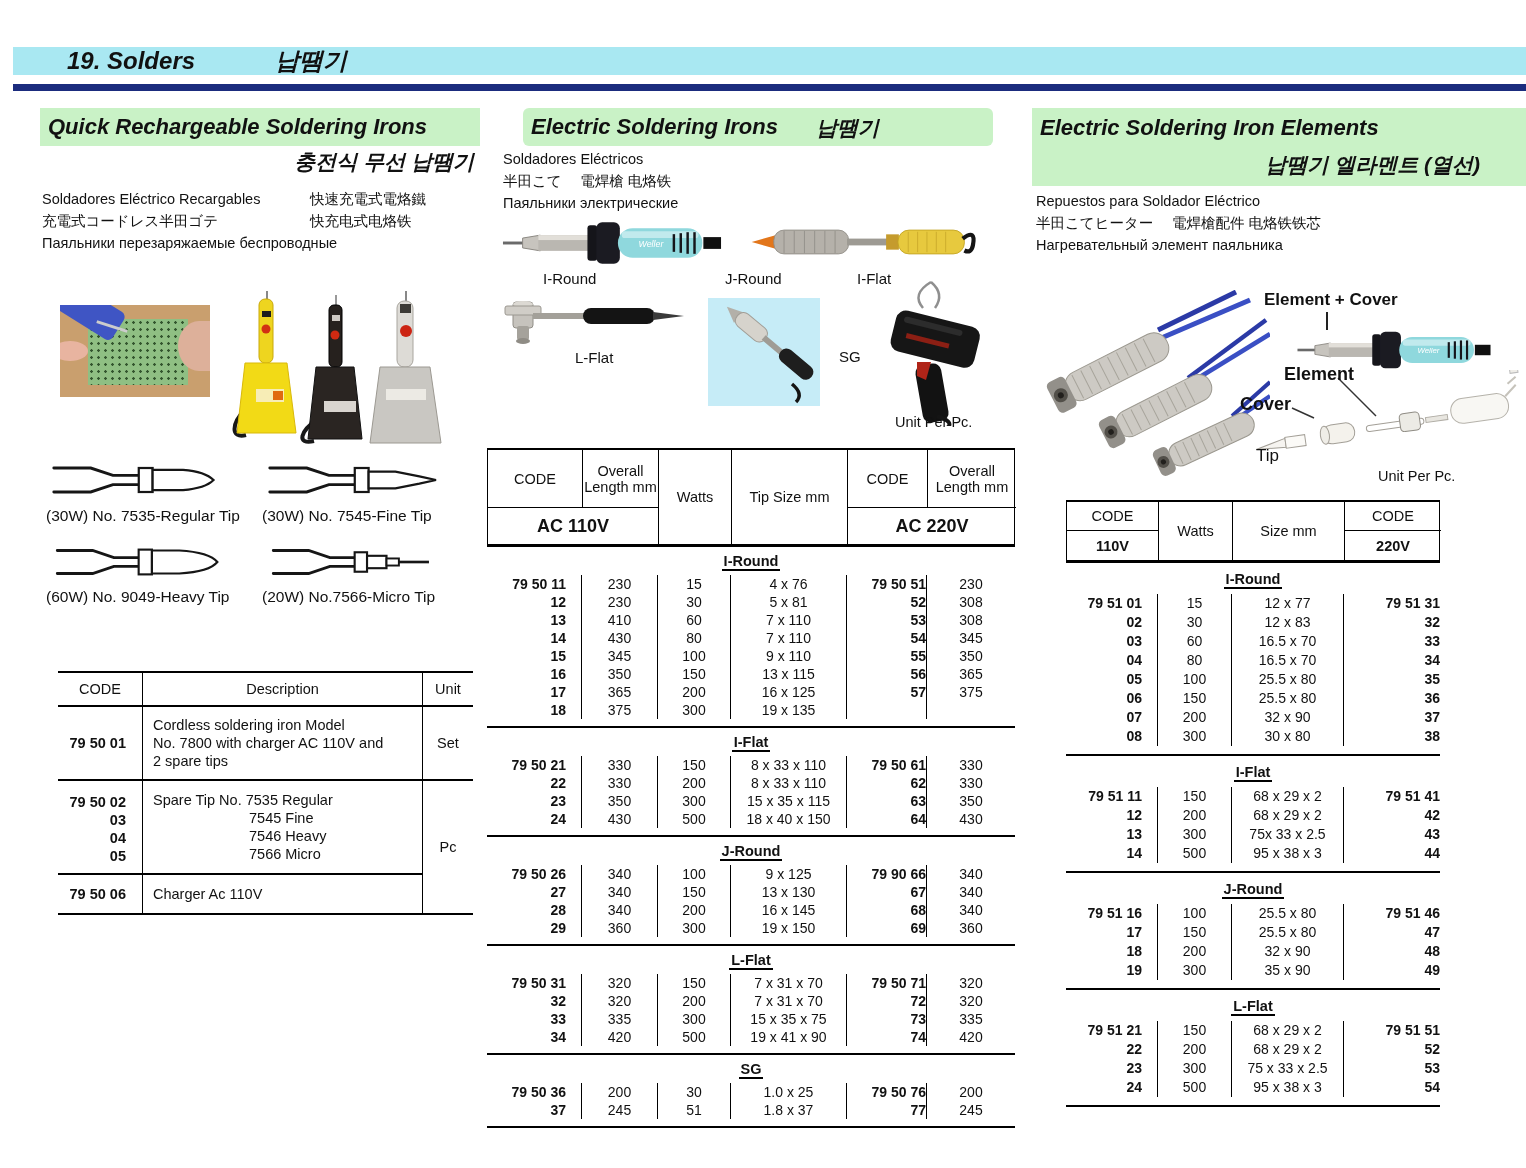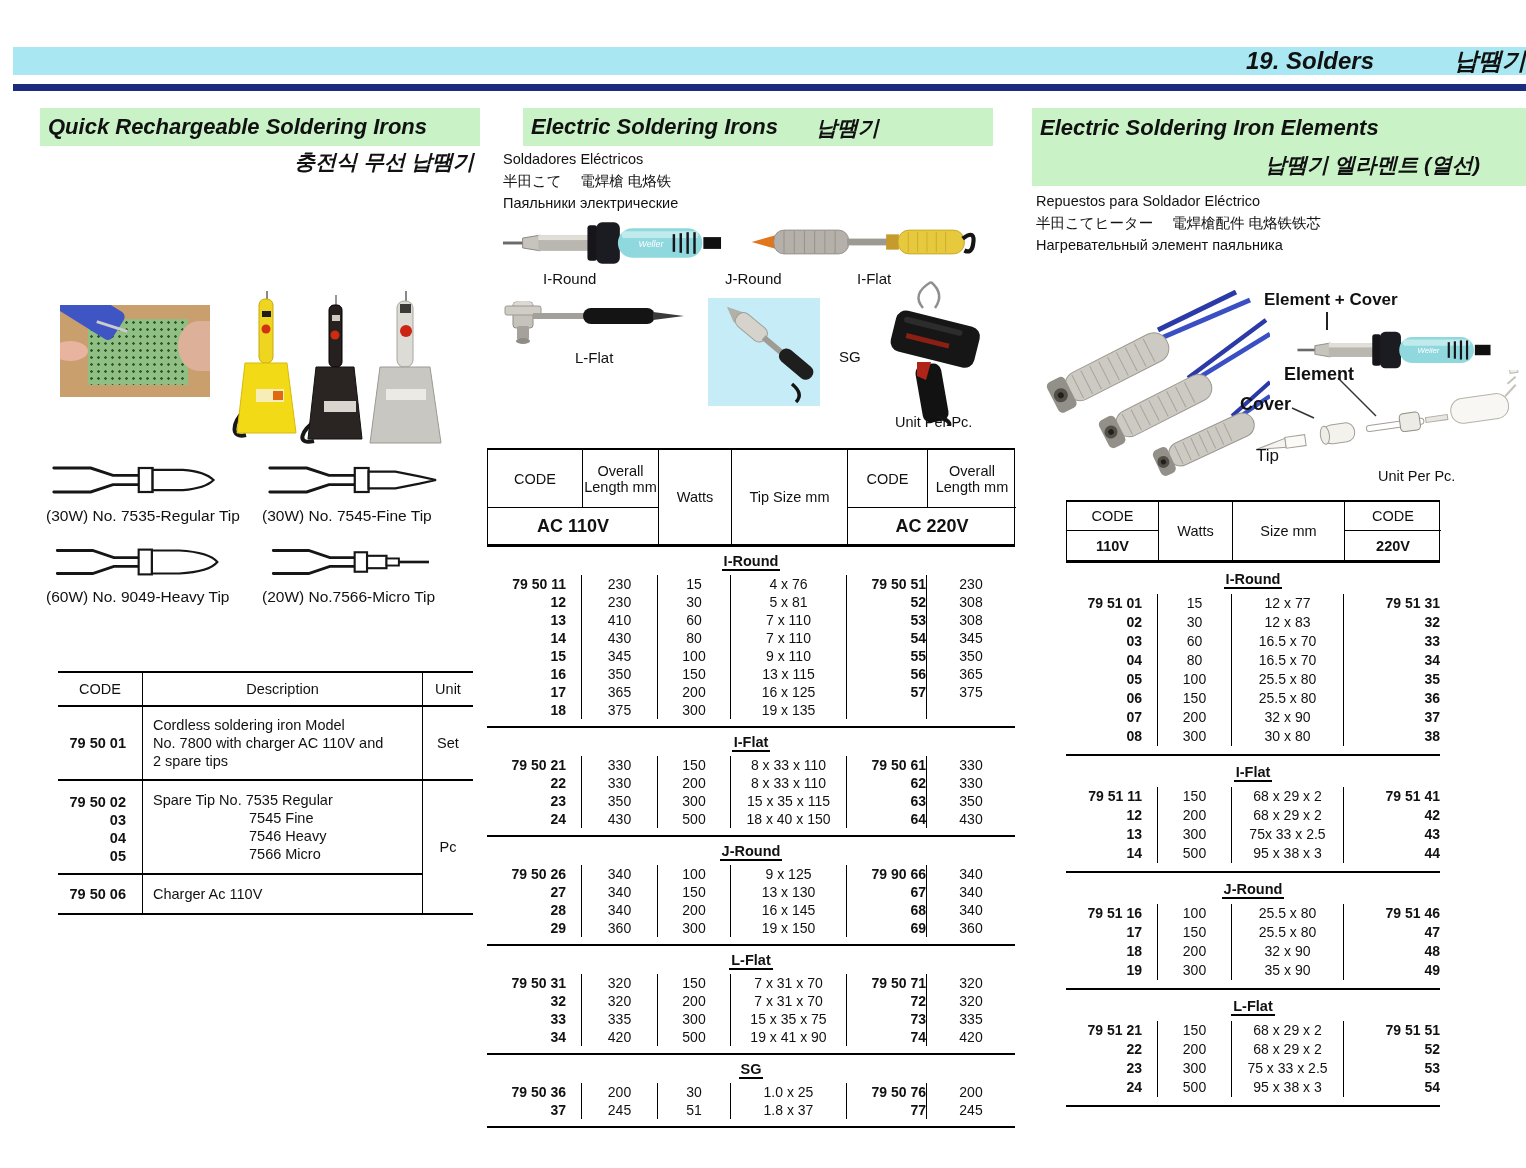--- a/index.html
+++ b/index.html
@@ -2,21 +2,21 @@
 <html><head>
 <meta charset="utf-8">
 <style>
   html,body{margin:0;padding:0;}
   body{width:1526px;height:1168px;background:#ffffff;position:relative;
        font-family:"Liberation Sans","DejaVu Sans",sans-serif;color:#111;overflow:hidden;}
   .abs{position:absolute;}
 
   
   .top-bar{position:absolute;left:13px;top:47px;right:0;height:28px;background:#a9e8f2;
-           display:flex;align-items:center;justify-content:flex-end;}
+           display:flex;align-items:center;}
   .chapter{font-size:24px;font-weight:bold;font-style:italic;padding-left:54px;}
   .chapter-ko{font-size:24px;font-weight:bold;font-style:italic;margin-left:80px;}
   .top-rule{position:absolute;left:13px;top:84px;right:0;height:7px;background:#1b2c7e;}
 
   
   .col{position:absolute;top:104px;}
   .col-left{left:40px;width:440px;height:1000px;}
   .col-mid{left:487px;width:528px;height:1040px;}
   .col-right{left:1032px;width:494px;height:1040px;}
 
@@ -121,20 +121,25 @@
     <span class="chapter-ko">납땜기</span>
   </div>
   <div class="top-rule"></div>
 
   <section class="col col-left">
     <div class="green-bar left-green">
       <span class="gb-title">Quick Rechargeable Soldering Irons</span>
     </div>
     <div class="left-ko">충전식 무선 납땜기</div>
 
+    <div class="left-langs">
+      <div class="lang-line"><span class="a">Soldadores Eléctrico Recargables</span><span>快速充電式電烙鐵</span></div>
+      <div class="lang-line"><span class="a">充電式コードレス半田ゴテ</span><span>快充电式电烙铁</span></div>
+      <div class="lang-line"><span>Паяльники перезаряжаемые беспроводные</span></div>
+    </div>
 
     <div class="left-photos">
       <div class="pcb">
         <div class="board"></div>
         <div class="hand-blue"></div>
         <div class="iron-rod"></div>
         <div class="finger1"></div>
         <div class="finger2"></div>
       </div>
       <svg class="chargers" width="225" height="166" viewBox="0 0 225 166">
@@ -232,21 +237,21 @@
       </tr>
       <tr class="lt-r3">
         <td class="vr code-cell">79 50 06</td>
         <td class="vr desc-cell">Charger Ac 110V</td>
       </tr>
     </tbody>
       </table>
   </section>
 
   <section class="col col-mid">
-    <div class="green-bar mid-green" style="left:18px;">
+    <div class="green-bar mid-green" style="left:18px;border-radius:6px;">
       <span class="gb-title">Electric Soldering Irons</span>
       <span class="gb-ko">납땜기</span>
     </div>
     <div class="mid-langs">
       <div class="lang-line">Soldadores Eléctricos</div>
       <div class="lang-line">半田こて　 電焊槍 电烙铁</div>
       <div class="lang-line">Паяльники электрические</div>
     </div>
 
     <div class="mid-images">

